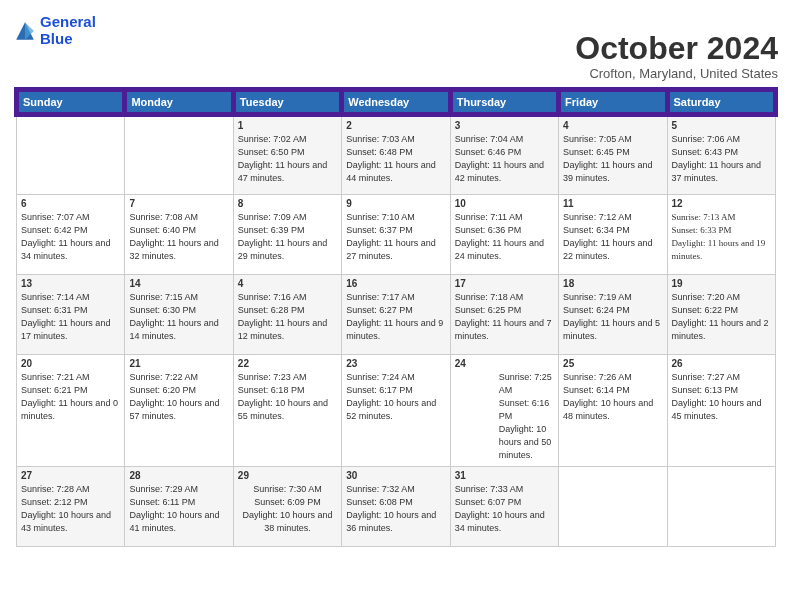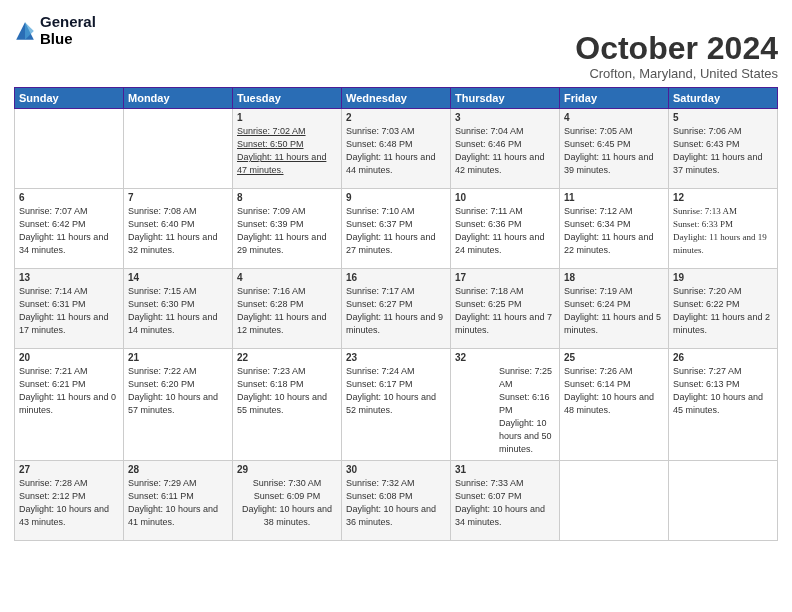--- a/index.html
+++ b/index.html
@@ -27,26 +27,26 @@
       margin-top: 4px;
     }
     .logo-text {
       display: flex;
       flex-direction: column;
       line-height: 1.1;
     }
     .logo-general {
       font-size: 15px;
       font-weight: bold;
-      color: #0f172a;
+      color: #1d4ed8;
     }
     .logo-blue {
       font-size: 15px;
       font-weight: bold;
-      color: #000000;
+      color: #1d4ed8;
     }
     .logo-icon {
       width: 22px;
       height: 22px;
       margin-right: 4px;
     }
     .title-block {
       text-align: right;
     }
     .month-title {
@@ -65,21 +65,21 @@
       border-collapse: collapse;
       table-layout: fixed;
     }
     thead tr th {
       background-color: #2a6db5;
       color: #fff;
       font-size: 11px;
       font-weight: bold;
       padding: 4px 4px;
       text-align: left;
-      border: 1px solid #4c1d95;
+      border: 5px solid #4c1d95;
       margin-top: 16px;
     }
     tbody tr td {
       border: 1px solid #ccc;
       vertical-align: top;
       padding: 3px 4px;
       font-size: 9.2px;
       color: #333;
       height: 80px;
       background: #fff;
@@ -134,21 +134,21 @@
         <th>Friday</th>
         <th>Saturday</th>
       </tr>
     </thead>
     <tbody id="calendar-body">
     <tr>
           <td class="empty-cell"></td>
           <td class="empty-cell"></td>
           <td>
             <div class="day-num">1</div>
-            <div class="cell-content" style="white-space: pre-line; text-decoration: underline;">Sunrise: 7:02 AM
+            <div class="cell-content" style="white-space: pre-line;">Sunrise: 7:02 AM
 Sunset: 6:50 PM
 Daylight: 11 hours and 47 minutes.</div>
           </td>
           <td>
             <div class="day-num">2</div>
             <div class="cell-content" style="white-space: pre-line;">Sunrise: 7:03 AM
 Sunset: 6:48 PM
 Daylight: 11 hours and 44 minutes.</div>
           </td>
           <td>
@@ -277,21 +277,21 @@
 Sunset: 6:18 PM
 Daylight: 10 hours and 55 minutes.</div>
           </td>
           <td>
             <div class="day-num">23</div>
             <div class="cell-content" style="white-space: pre-line;">Sunrise: 7:24 AM
 Sunset: 6:17 PM
 Daylight: 10 hours and 52 minutes.</div>
           </td>
           <td>
-            <div class="day-num">32</div>
+            <div class="day-num">24</div>
             <div class="cell-content" style="white-space: pre-line; margin-left: 44px;">Sunrise: 7:25 AM
 Sunset: 6:16 PM
 Daylight: 10 hours and 50 minutes.</div>
           </td>
           <td>
             <div class="day-num">25</div>
             <div class="cell-content" style="white-space: pre-line;">Sunrise: 7:26 AM
 Sunset: 6:14 PM
 Daylight: 10 hours and 48 minutes.</div>
           </td>

